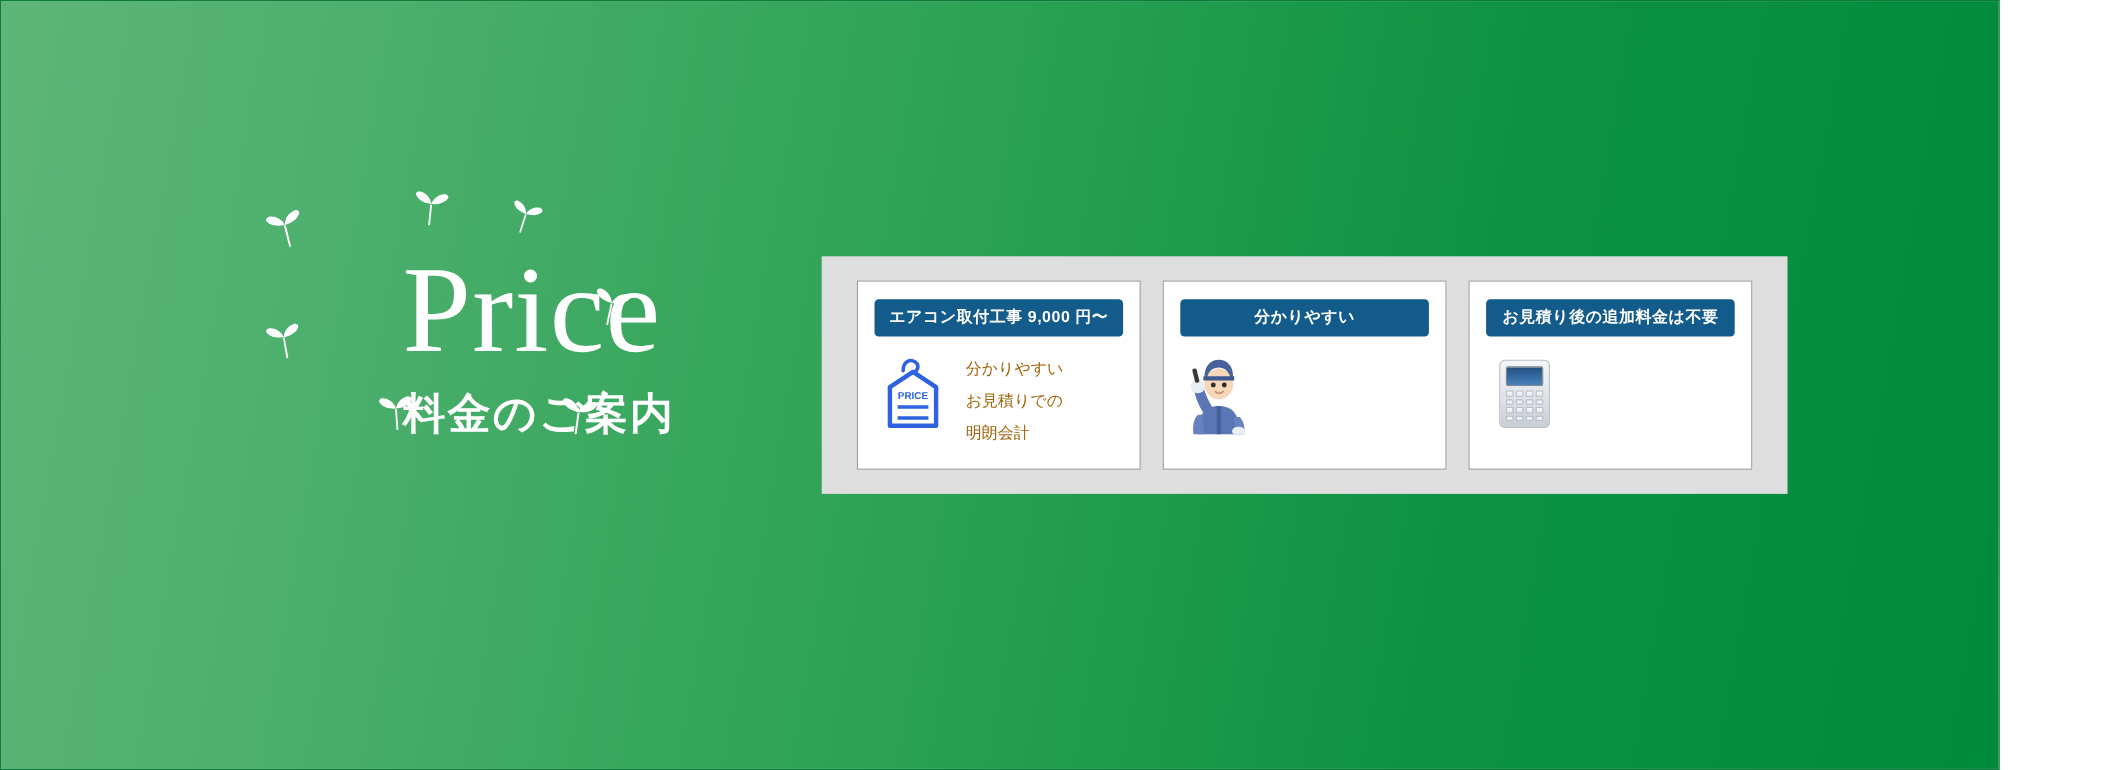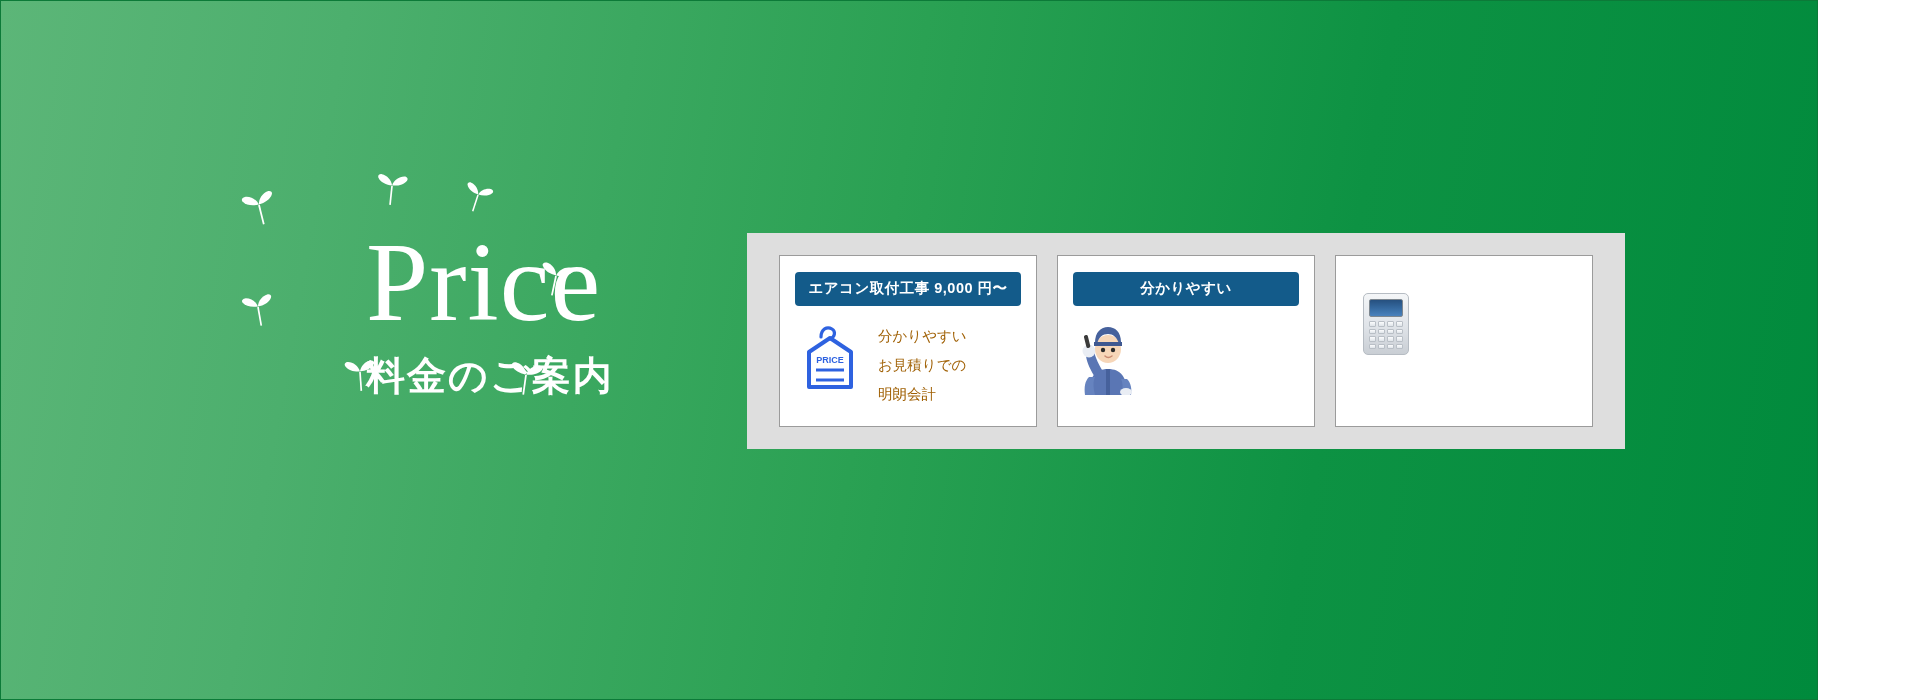--- a/index.html
+++ b/index.html
@@ -254,20 +254,21 @@
                 <path d="M20 22 C20 11 26 6 33 6 C40 6 46 11 46 21 L44 23 C42 16 38 13 33 13 C28 13 23 16 22 24 Z" fill="#46619c"></path>
                 <path d="M19 21 L47 21 L47 25 L19 25 Z" fill="#3f5890"></path>
                 <circle cx="28" cy="29" r="2.2" fill="#2b2b2b"></circle>
                 <circle cx="38" cy="29" r="2.2" fill="#2b2b2b"></circle>
                 <path d="M30 35 Q33 38 37 35" fill="none" stroke="#c98b72" stroke-width="1.5" stroke-linecap="round"></path>
               </svg>
             </div>
           </div>
         </div>
         <div class="card">
+          <div class="badge">お見積り後の追加料金は不要</div>
           <div class="card-body">
             <div class="card-icon">
               <div class="calc">
                 <div class="calc-screen"></div>
                 <div class="calc-keys">
                   <i></i>
                   <i></i>
                   <i></i>
                   <i></i>
                   <i></i>

